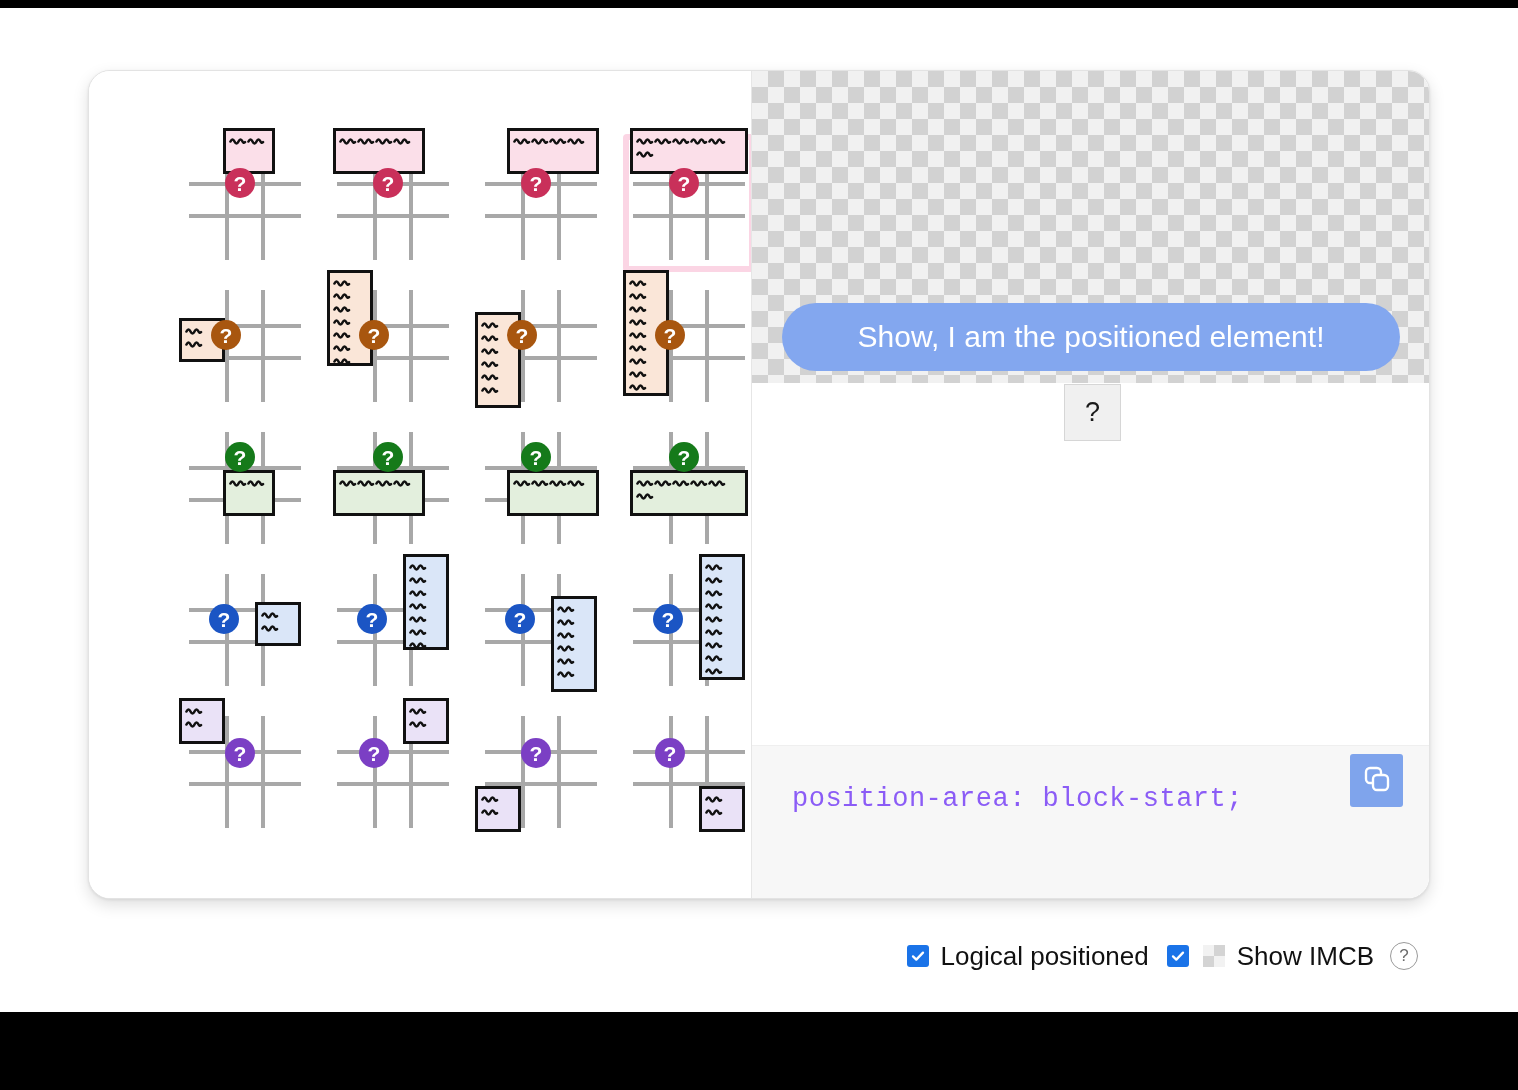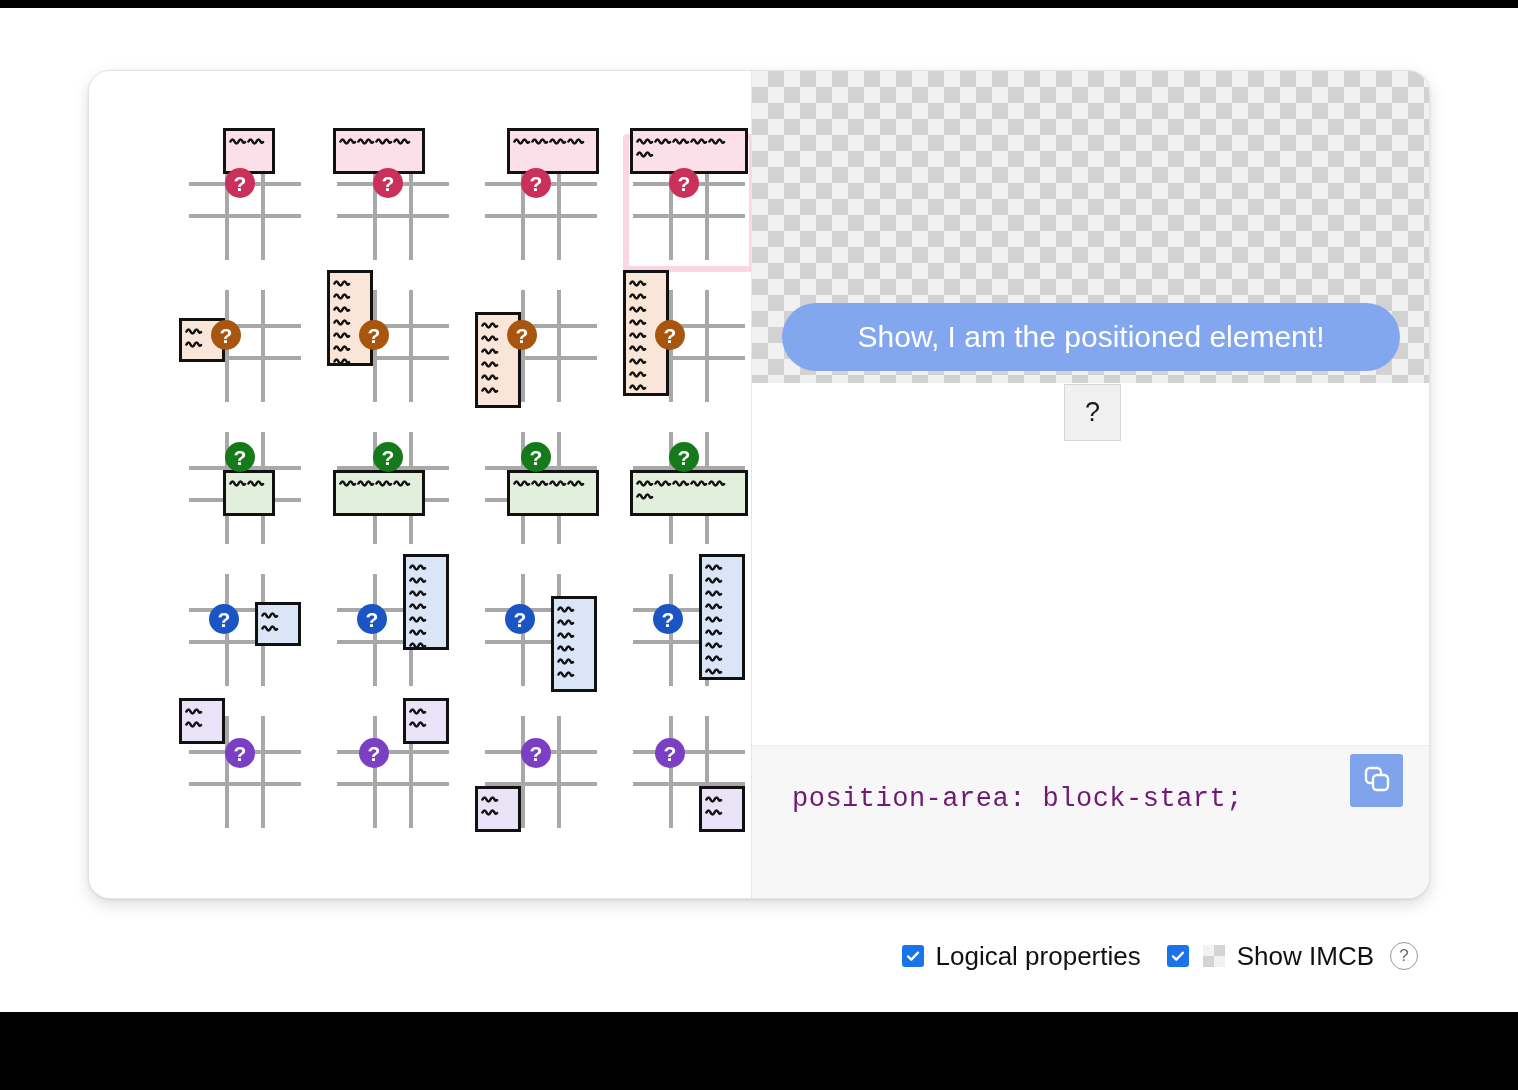--- a/index.html
+++ b/index.html
@@ -104,21 +104,21 @@
   }
 
   
   #code-panel{
     position:absolute;left:0;bottom:0;width:677px;height:152px;
     background:#f7f7f7;border-top:1px solid #efefef;
   }
   #code-text{
     position:absolute;left:40px;top:38px;
     font-family:"Liberation Mono","DejaVu Sans Mono",monospace;
-    font-size:27px;color:#701a75;white-space:pre;letter-spacing:.5px;
+    font-size:27px;color:#8b5cf6;white-space:pre;letter-spacing:.5px;
   }
   #copy-button{
     position:absolute;right:26px;top:8px;width:53px;height:53px;
     background:#7fa4ec;border:none;border-radius:3px;
     display:flex;align-items:center;justify-content:center;
     cursor:pointer;padding:0;
   }
 
   
   #footer{
@@ -899,24 +899,24 @@
   </div>
 
   <div id="footer">
 
     <div class="ctl">
       <span class="cbx">
         <svg width="16" height="16" viewBox="0 0 16 16">
           <path d="M3 8.4 L6.3 11.6 L13 4.6" fill="none" stroke="#ffffff" stroke-width="2.3" stroke-linecap="round" stroke-linejoin="round"></path>
         </svg>
       </span>
-      <span class="ctl-label">Logical properties</span>
+      <span class="ctl-label">Logical positioned</span>
     </div>
 
-    <div class="ctl" style="margin-left:26px;">
+    <div class="ctl" style="margin-left:18px;">
       <span class="cbx">
         <svg width="16" height="16" viewBox="0 0 16 16">
           <path d="M3 8.4 L6.3 11.6 L13 4.6" fill="none" stroke="#ffffff" stroke-width="2.3" stroke-linecap="round" stroke-linejoin="round"></path>
         </svg>
       </span>
       <span id="imcb-swatch"></span>
       <span class="ctl-label">Show IMCB</span>
     </div>
 
     <div id="help-icon">?</div>

